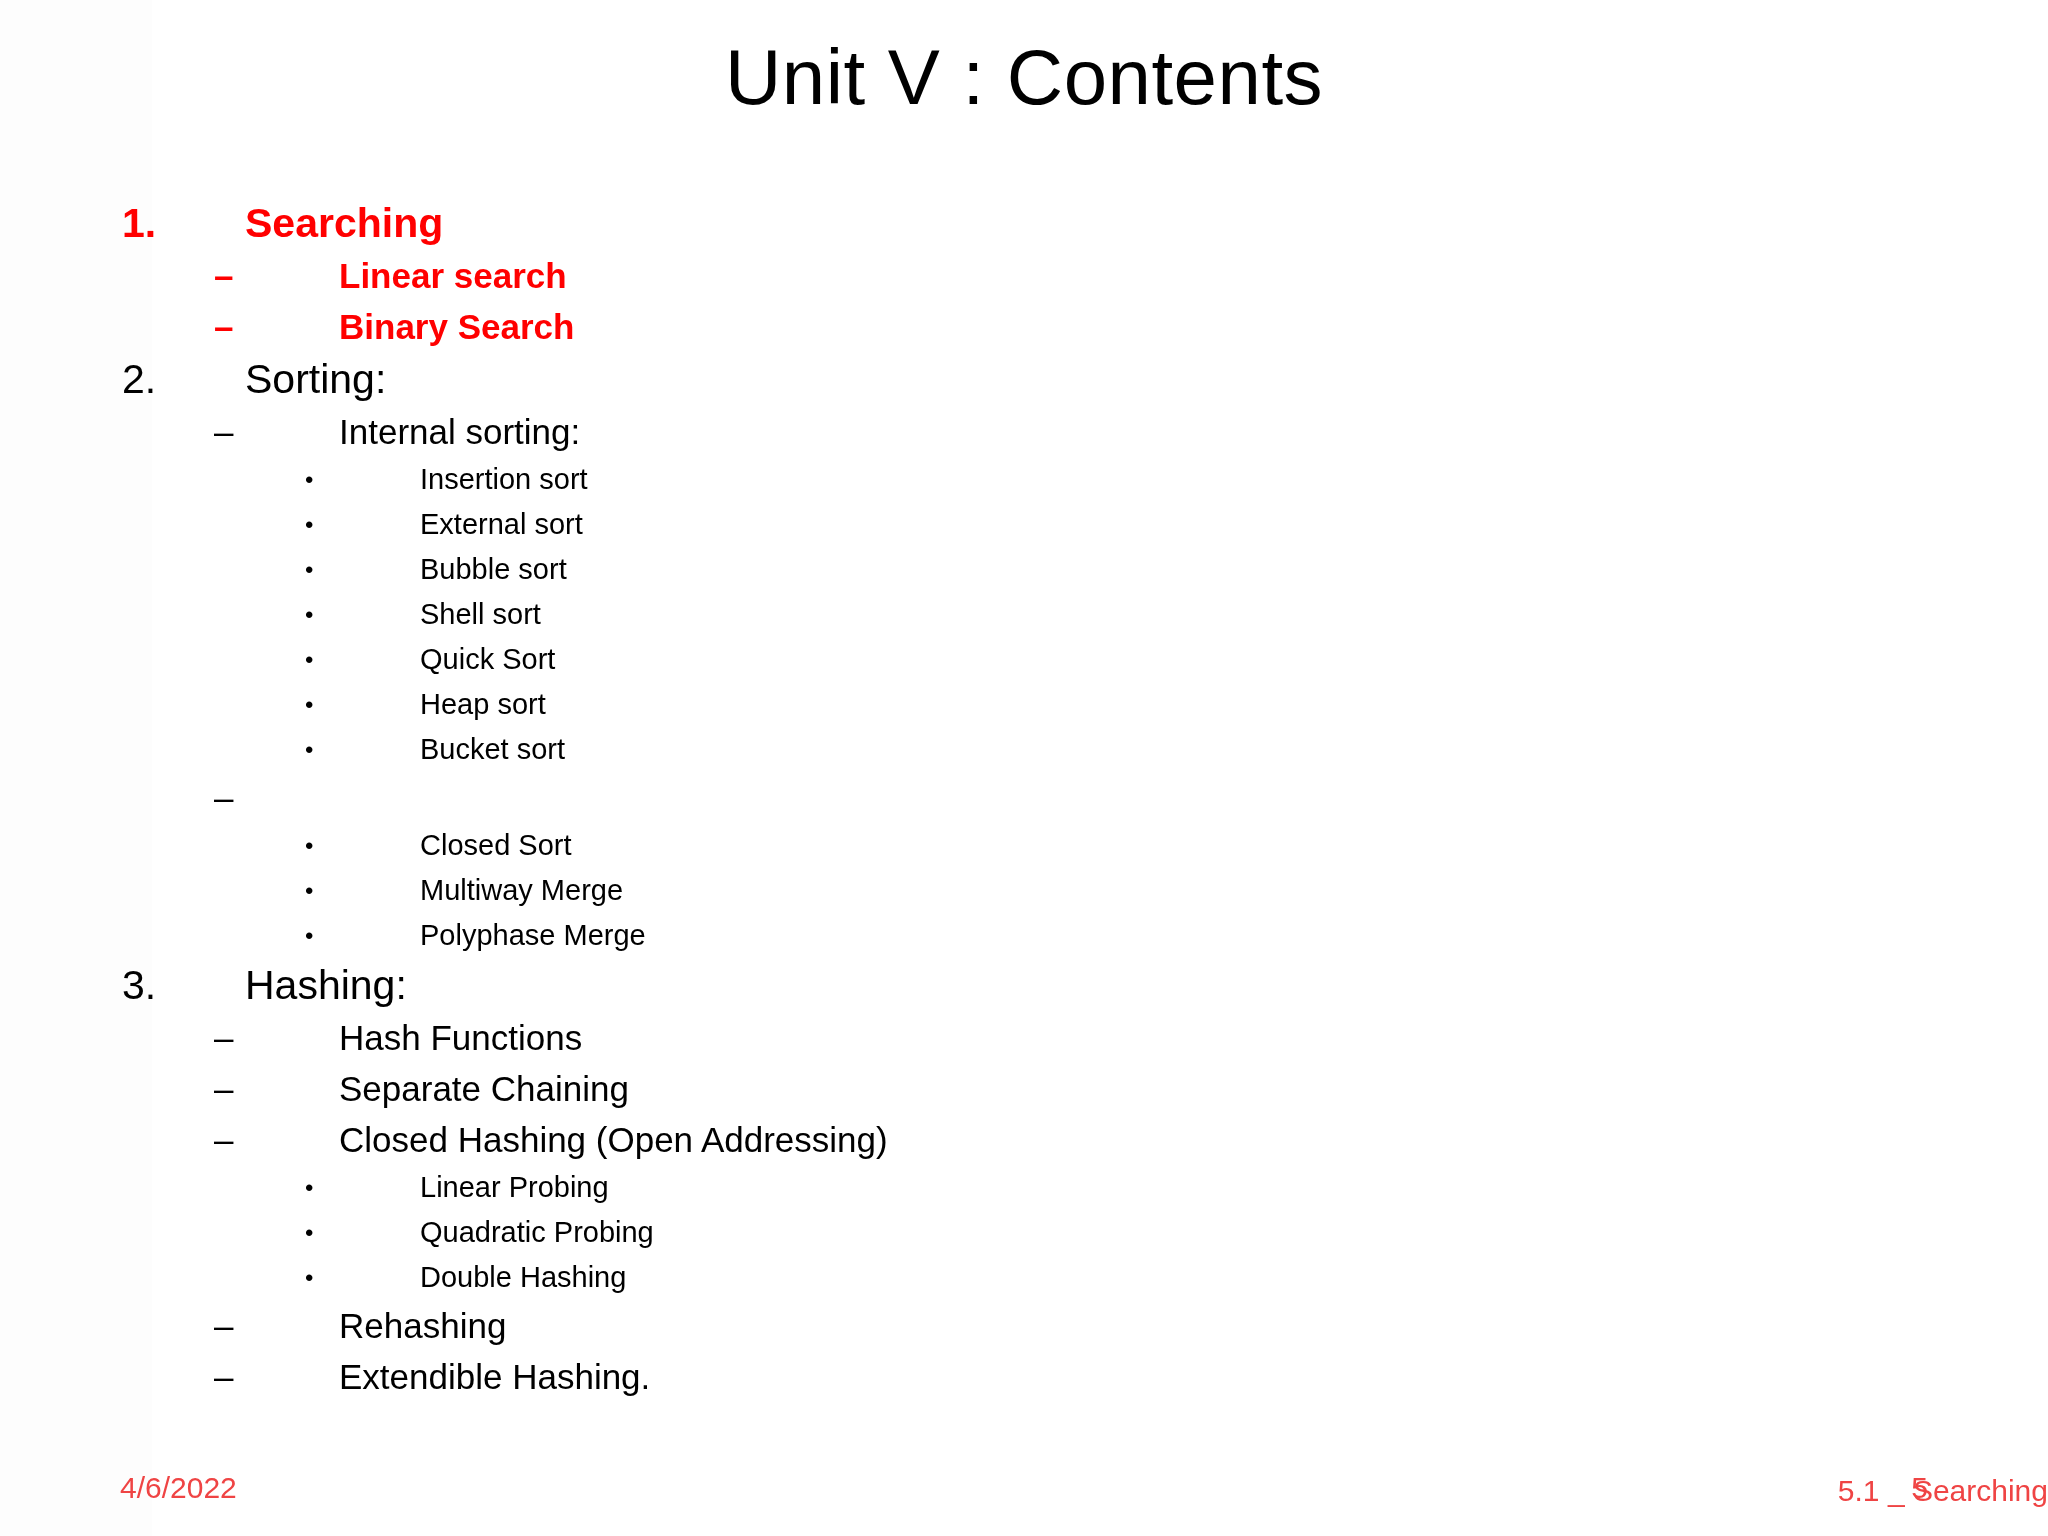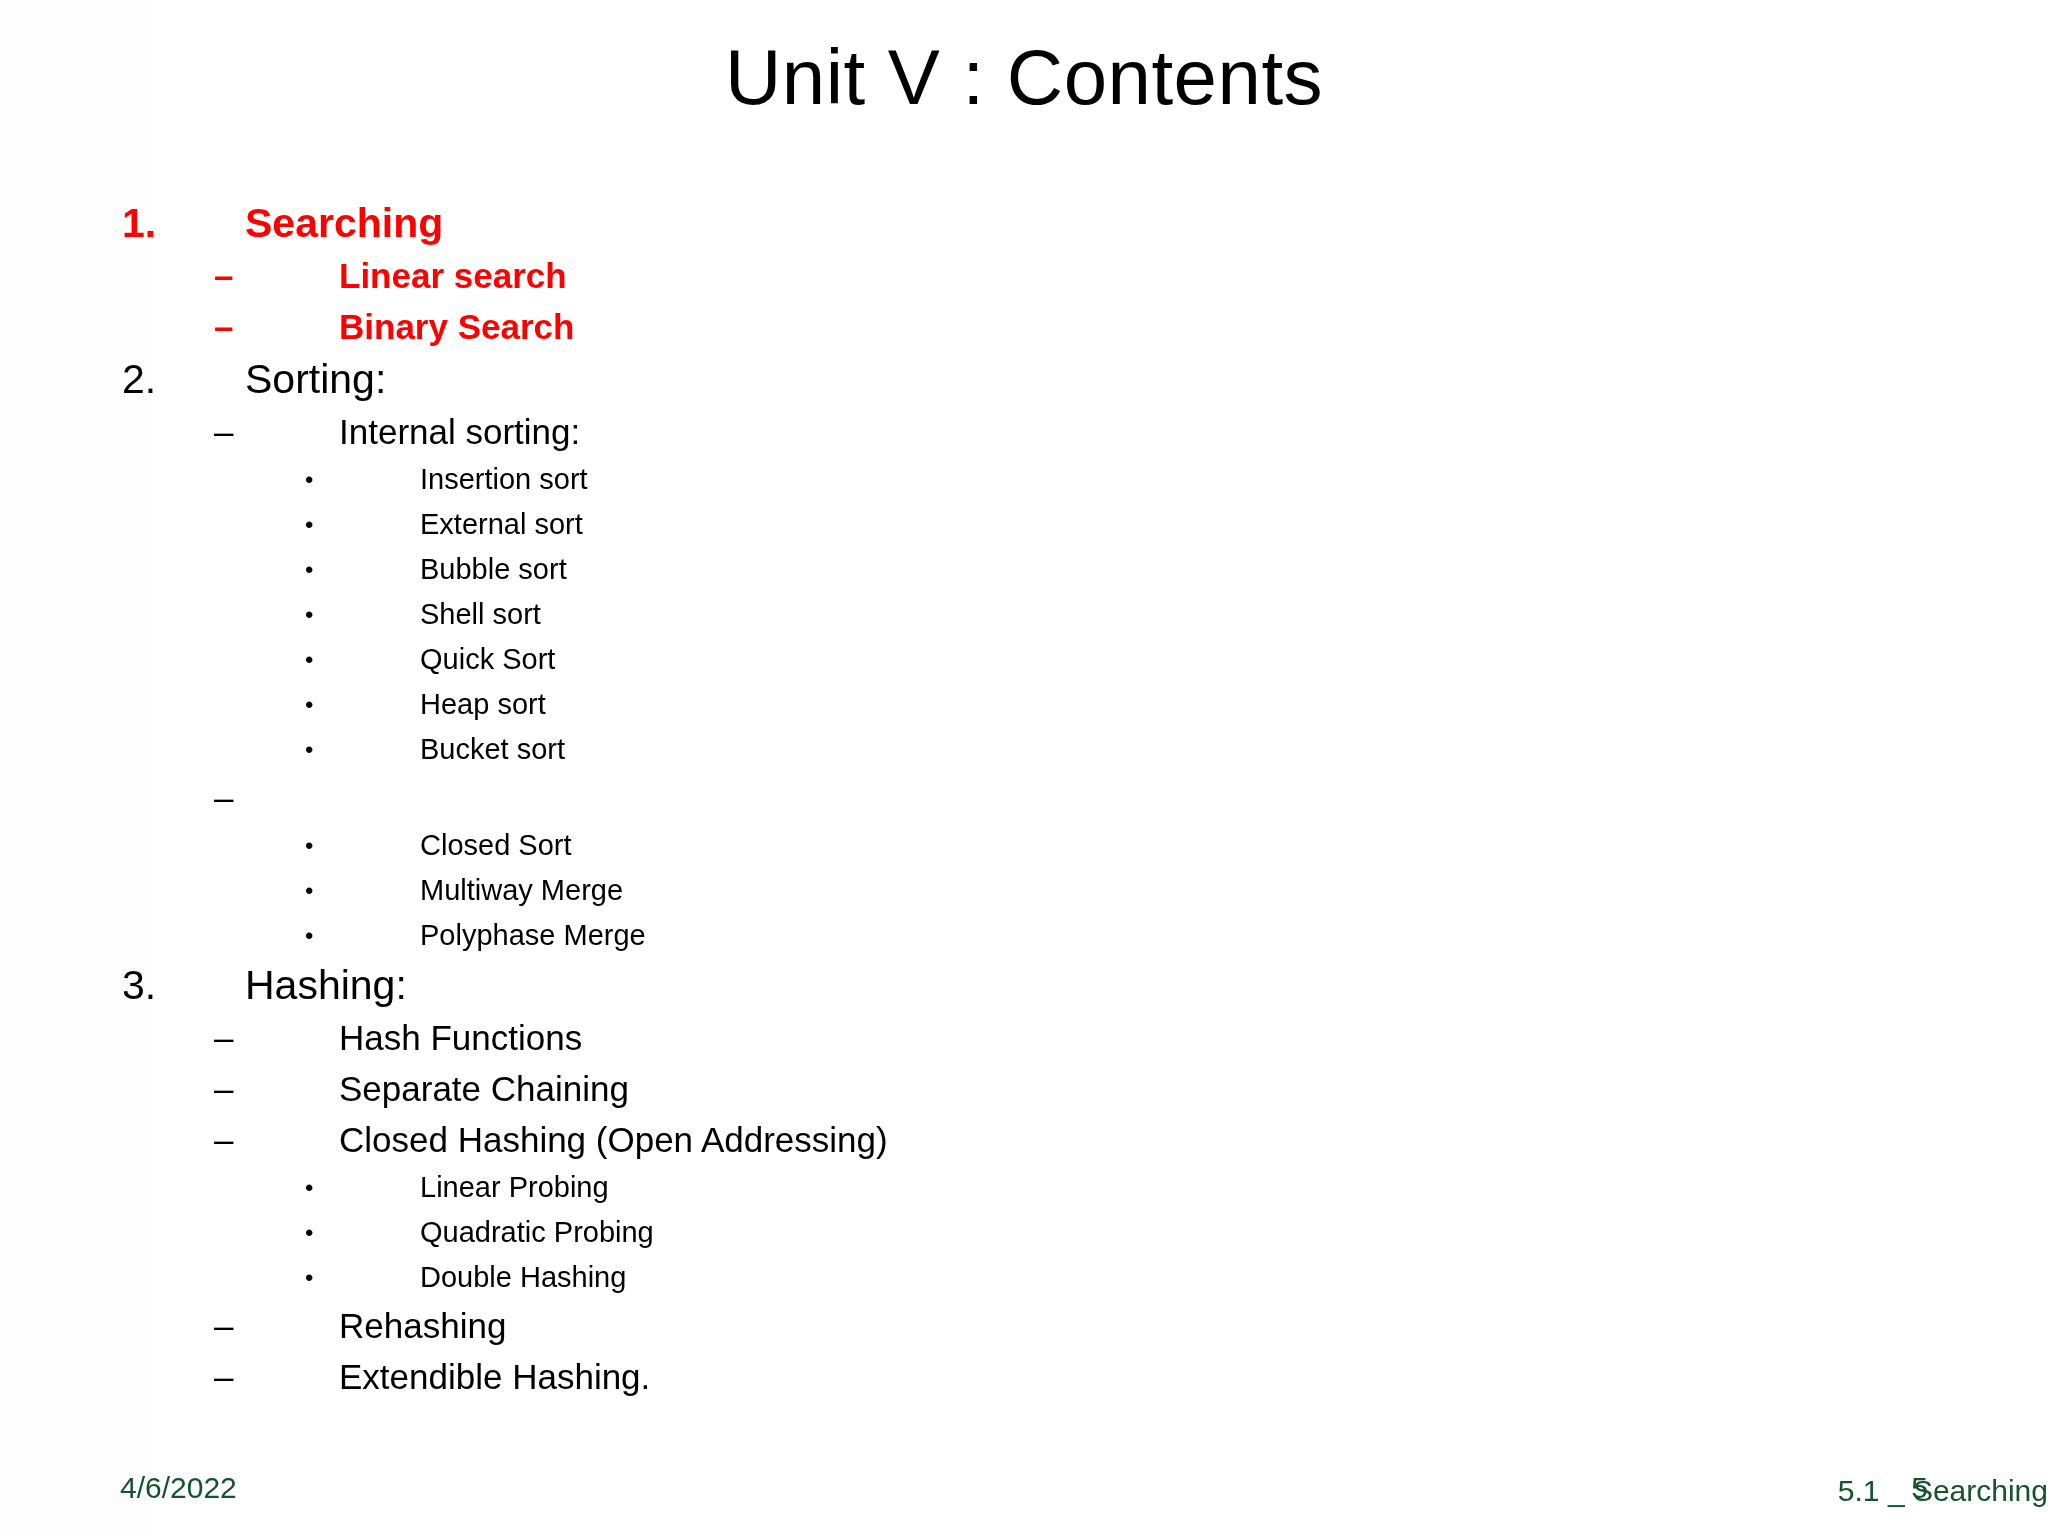--- a/index.html
+++ b/index.html
@@ -110,21 +110,21 @@
     font-weight: 400;
   }
 
   
   .footer {
     position: absolute;
     left: 0;
     bottom: 0;
     width: 2048px;
     height: 96px;
-    color: #14532d;
+    color: #ef4444;
     font-size: 30px;
     line-height: 96px;
   }
   .footer-date {
     position: absolute;
     left: 120px;
     top: 0;
   }
   .footer-center {
     position: absolute;

